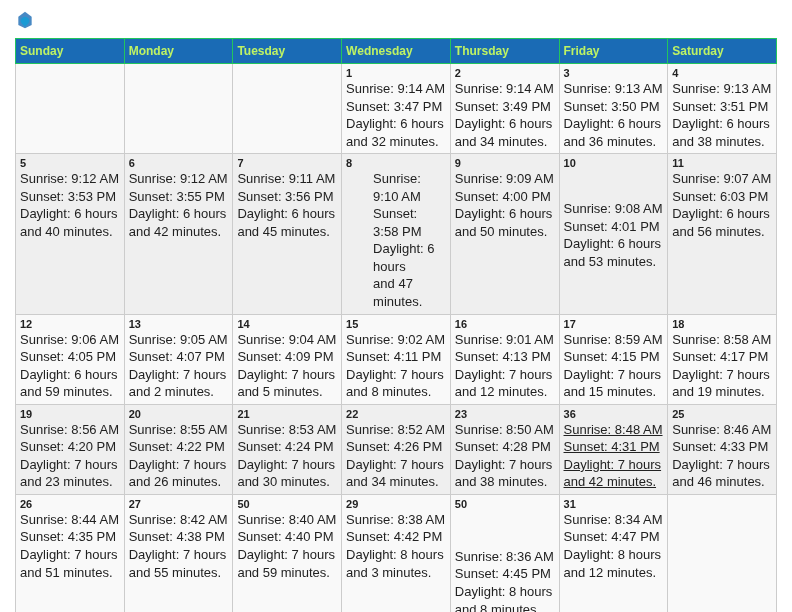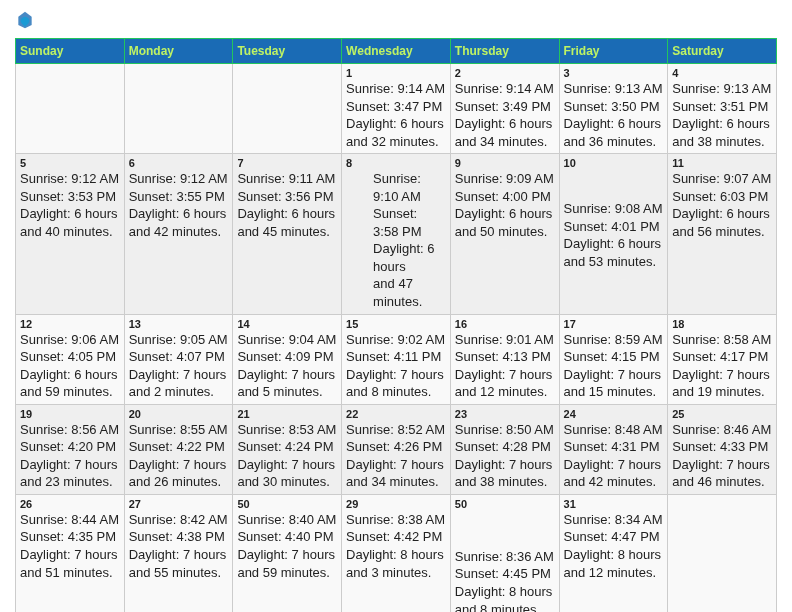--- a/index.html
+++ b/index.html
@@ -291,22 +291,22 @@
 and 34 minutes.</div>
           </td>
           <td>
             <span class="day-number">23</span>
             <div class="cell-content" style="white-space: pre-line;">Sunrise: 8:50 AM
 Sunset: 4:28 PM
 Daylight: 7 hours
 and 38 minutes.</div>
           </td>
           <td>
-            <span class="day-number">24</span>
-            <div class="cell-content" style="white-space: pre-line;">Sunrise: 8:48 AM
+            <span class="day-number">36</span>
+            <div class="cell-content" style="white-space: pre-line; text-decoration: underline;">Sunrise: 8:48 AM
 Sunset: 4:31 PM
 Daylight: 7 hours
 and 42 minutes.</div>
           </td>
           <td>
             <span class="day-number">25</span>
             <div class="cell-content" style="white-space: pre-line;">Sunrise: 8:46 AM
 Sunset: 4:33 PM
 Daylight: 7 hours
 and 46 minutes.</div>

